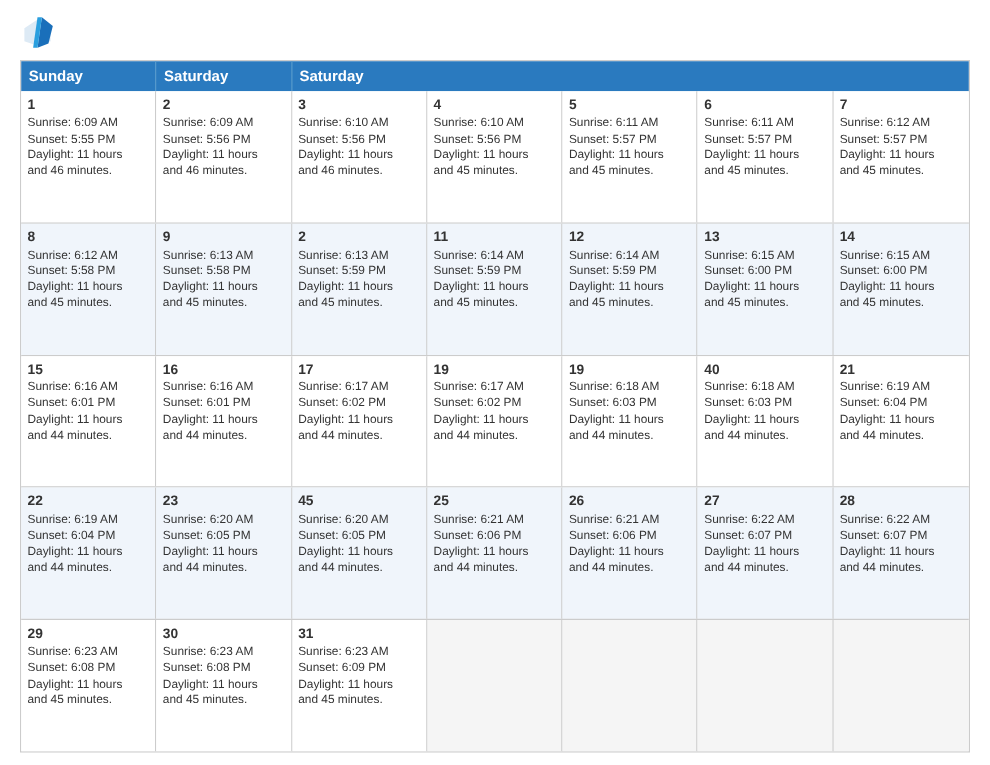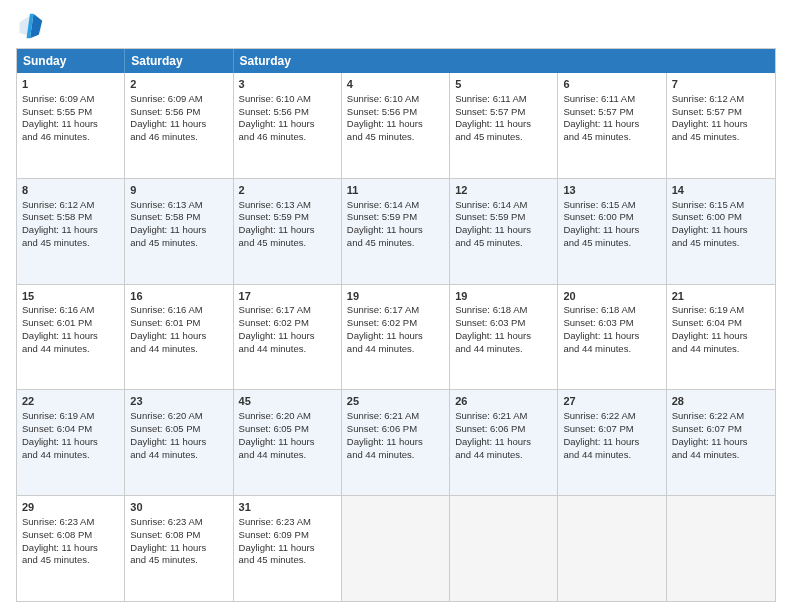--- a/index.html
+++ b/index.html
@@ -270,21 +270,21 @@
             <span style="display: block;">and 44 minutes.</span>
           </div>
           <div class="cal-cell">
             <span class="day-num">19</span>
             <span style="display: block;">Sunrise: 6:18 AM</span>
             <span style="display: block;">Sunset: 6:03 PM</span>
             <span style="display: block;">Daylight: 11 hours</span>
             <span style="display: block;">and 44 minutes.</span>
           </div>
           <div class="cal-cell">
-            <span class="day-num">20</span>
+            <span class="day-num">40</span>
             <span style="display: block;">Sunrise: 6:18 AM</span>
             <span style="display: block;">Sunset: 6:03 PM</span>
             <span style="display: block;">Daylight: 11 hours</span>
             <span style="display: block;">and 44 minutes.</span>
           </div>
           <div class="cal-cell">
             <span class="day-num">21</span>
             <span style="display: block;">Sunrise: 6:19 AM</span>
             <span style="display: block;">Sunset: 6:04 PM</span>
             <span style="display: block;">Daylight: 11 hours</span>

